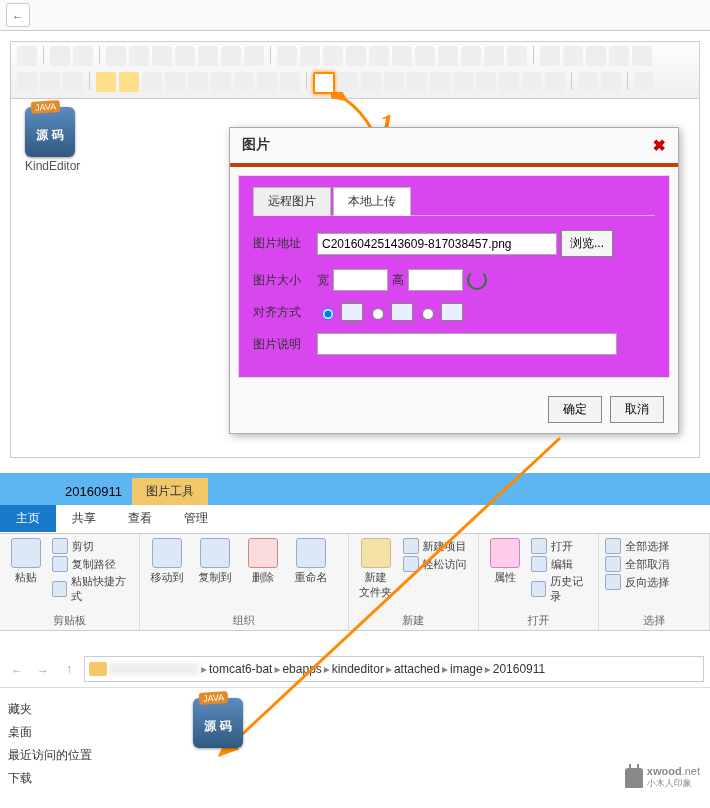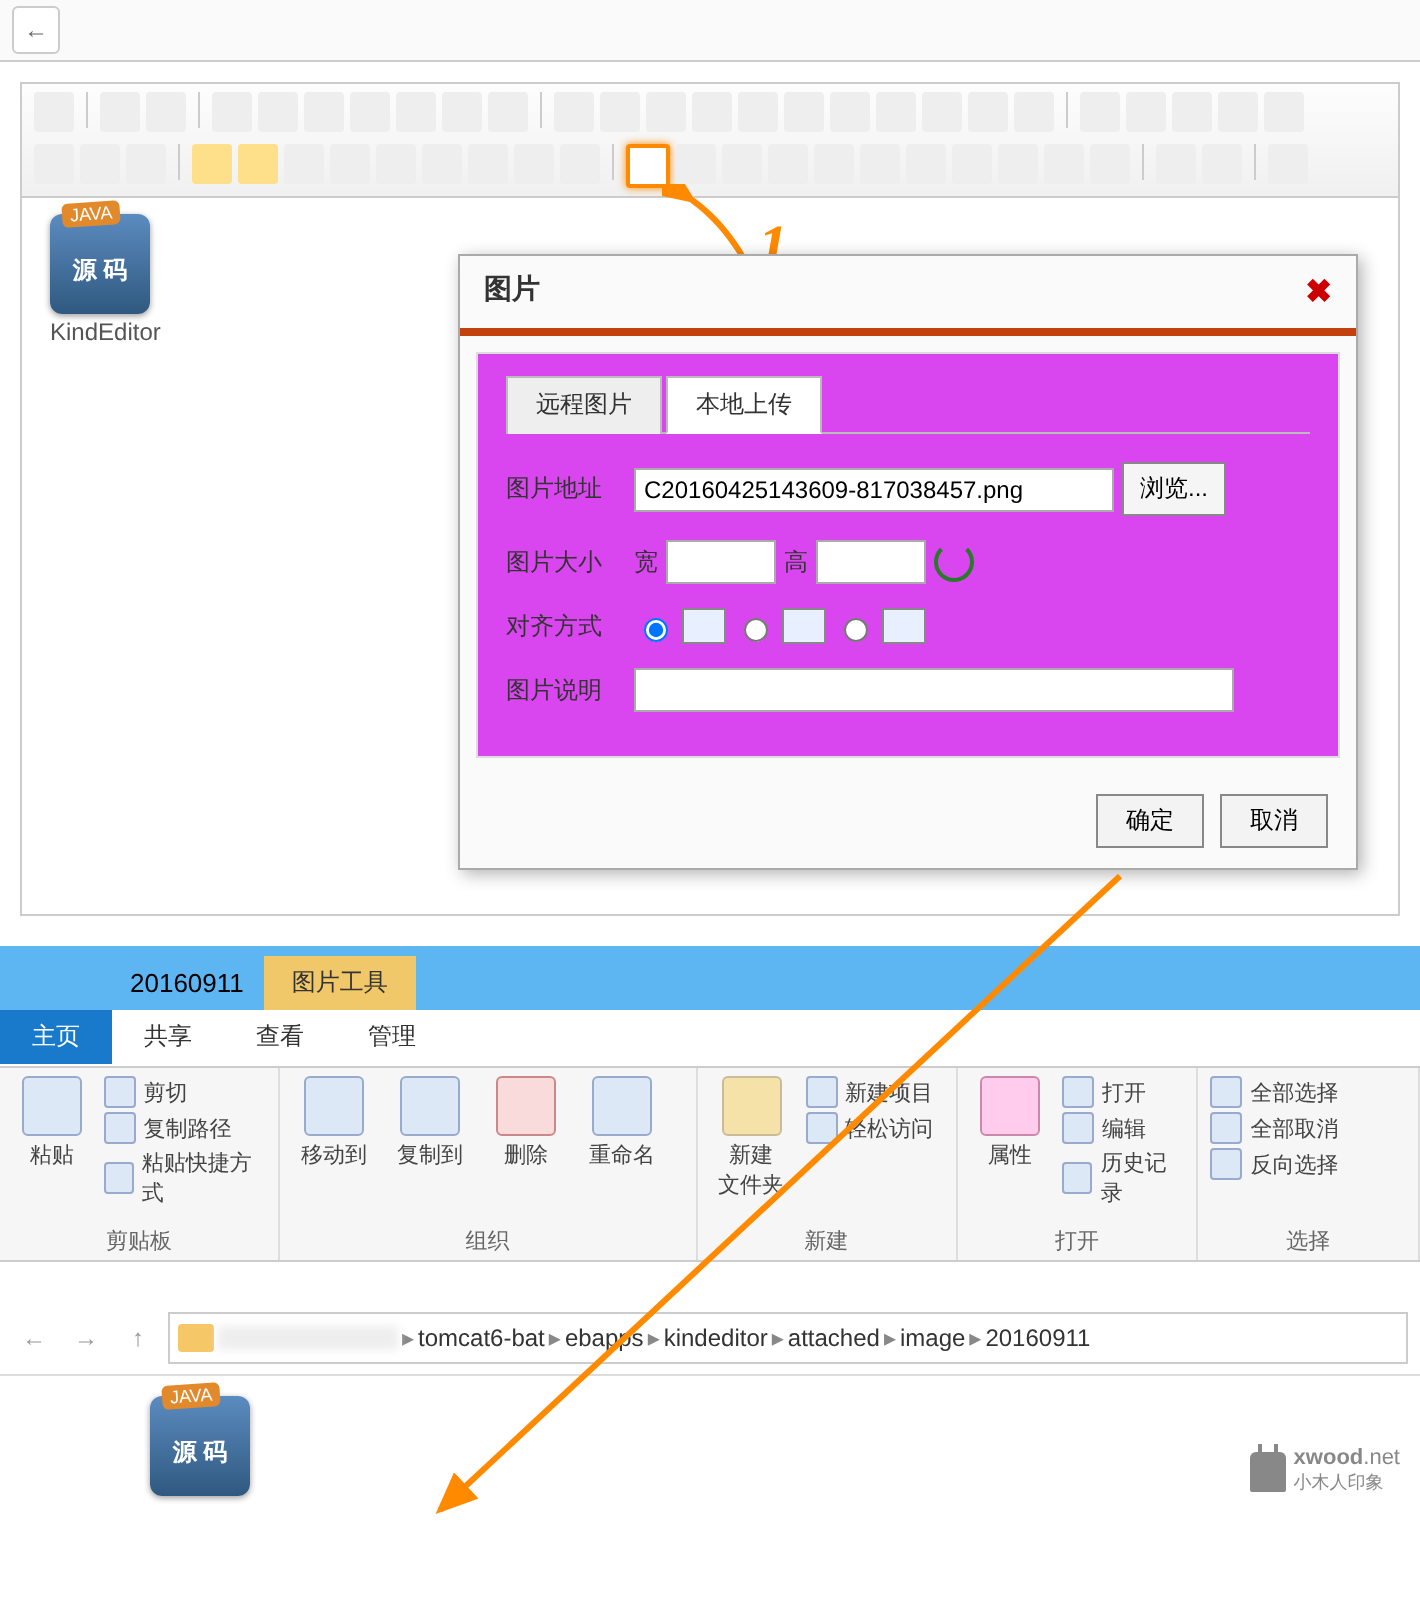--- a/index.html
+++ b/index.html
@@ -355,20 +355,26 @@
       <span class="bc-sep">▸</span>
         <span>attached</span>
       <span class="bc-sep">▸</span>
         <span>image</span>
       <span class="bc-sep">▸</span>
         <span>20160911</span>
     </div>
   </div>
 
   <div class="bot">
+    <div class="fav-list">
+      <div>藏夹</div>
+      <div>桌面</div>
+      <div>最近访问的位置</div>
+      <div>下载</div>
+    </div>
     <div class="file-area">
       <div class="file-item">
         <div class="java-icon">
             <span class="java-text">源 码</span>
           </div>
       </div>
       <div class="watermark">
         <div class="android-ic"></div>
         <div>
           <div><b>xwood</b><span>.net</span></div>

